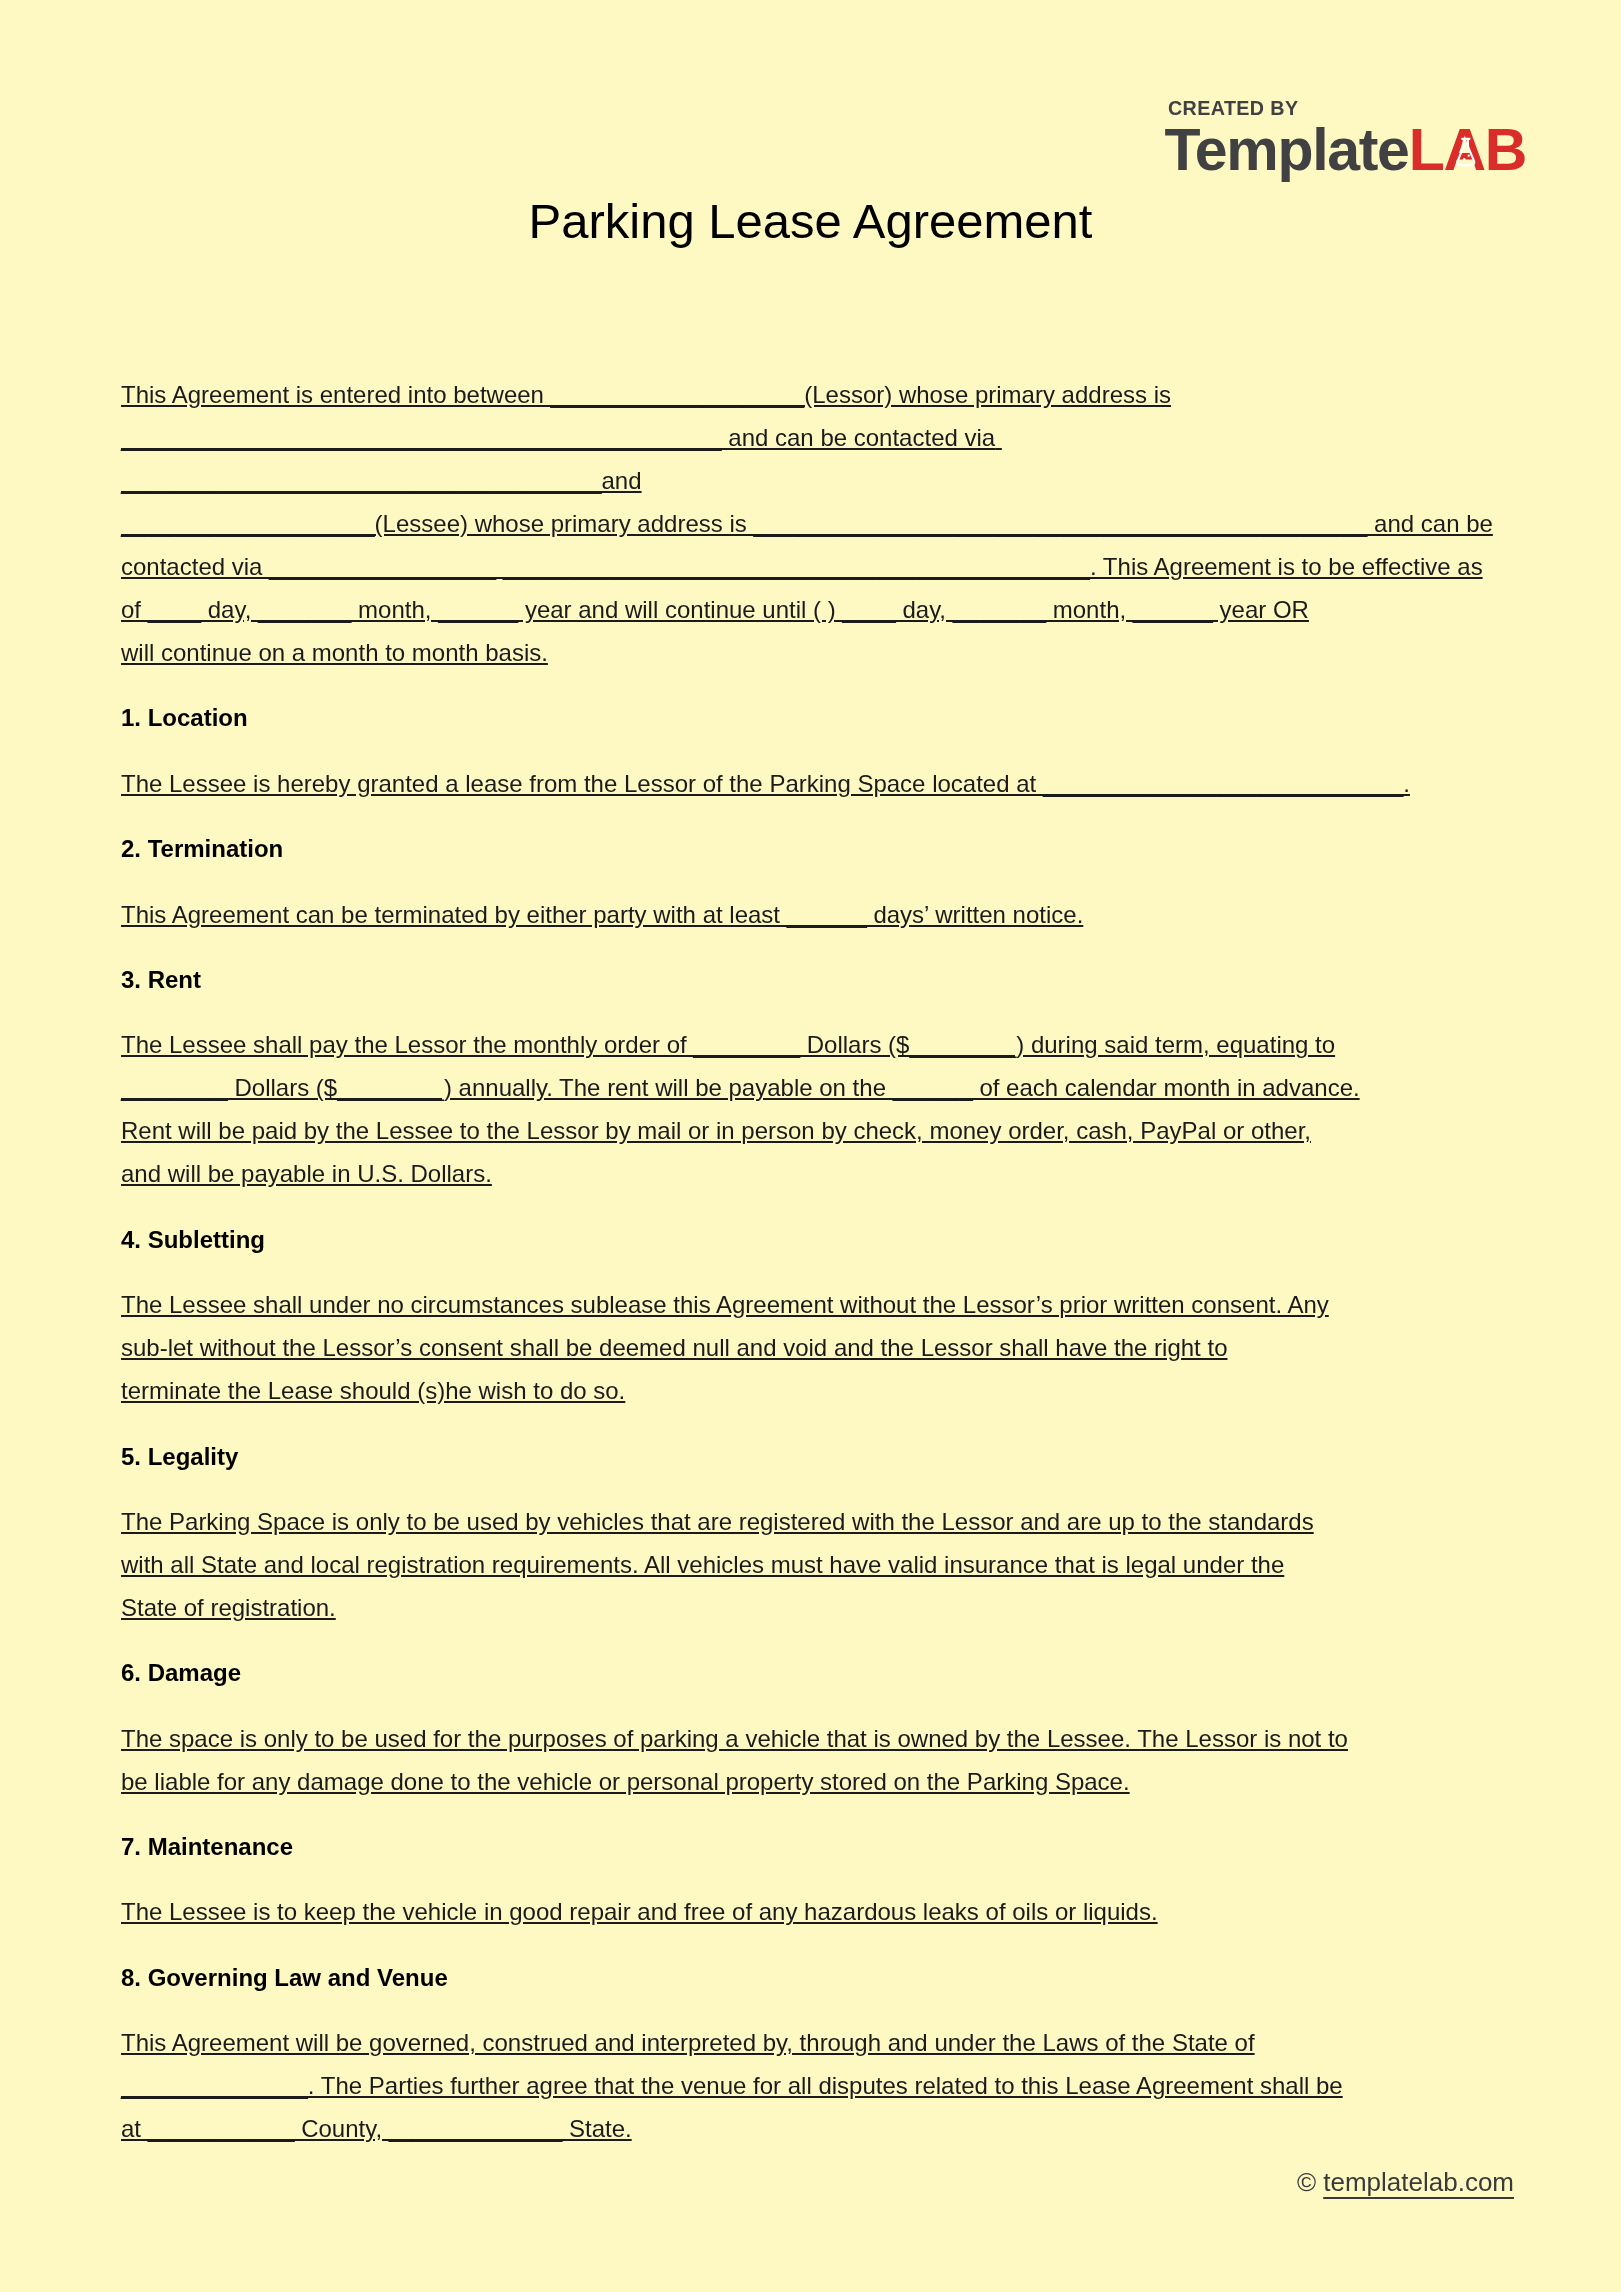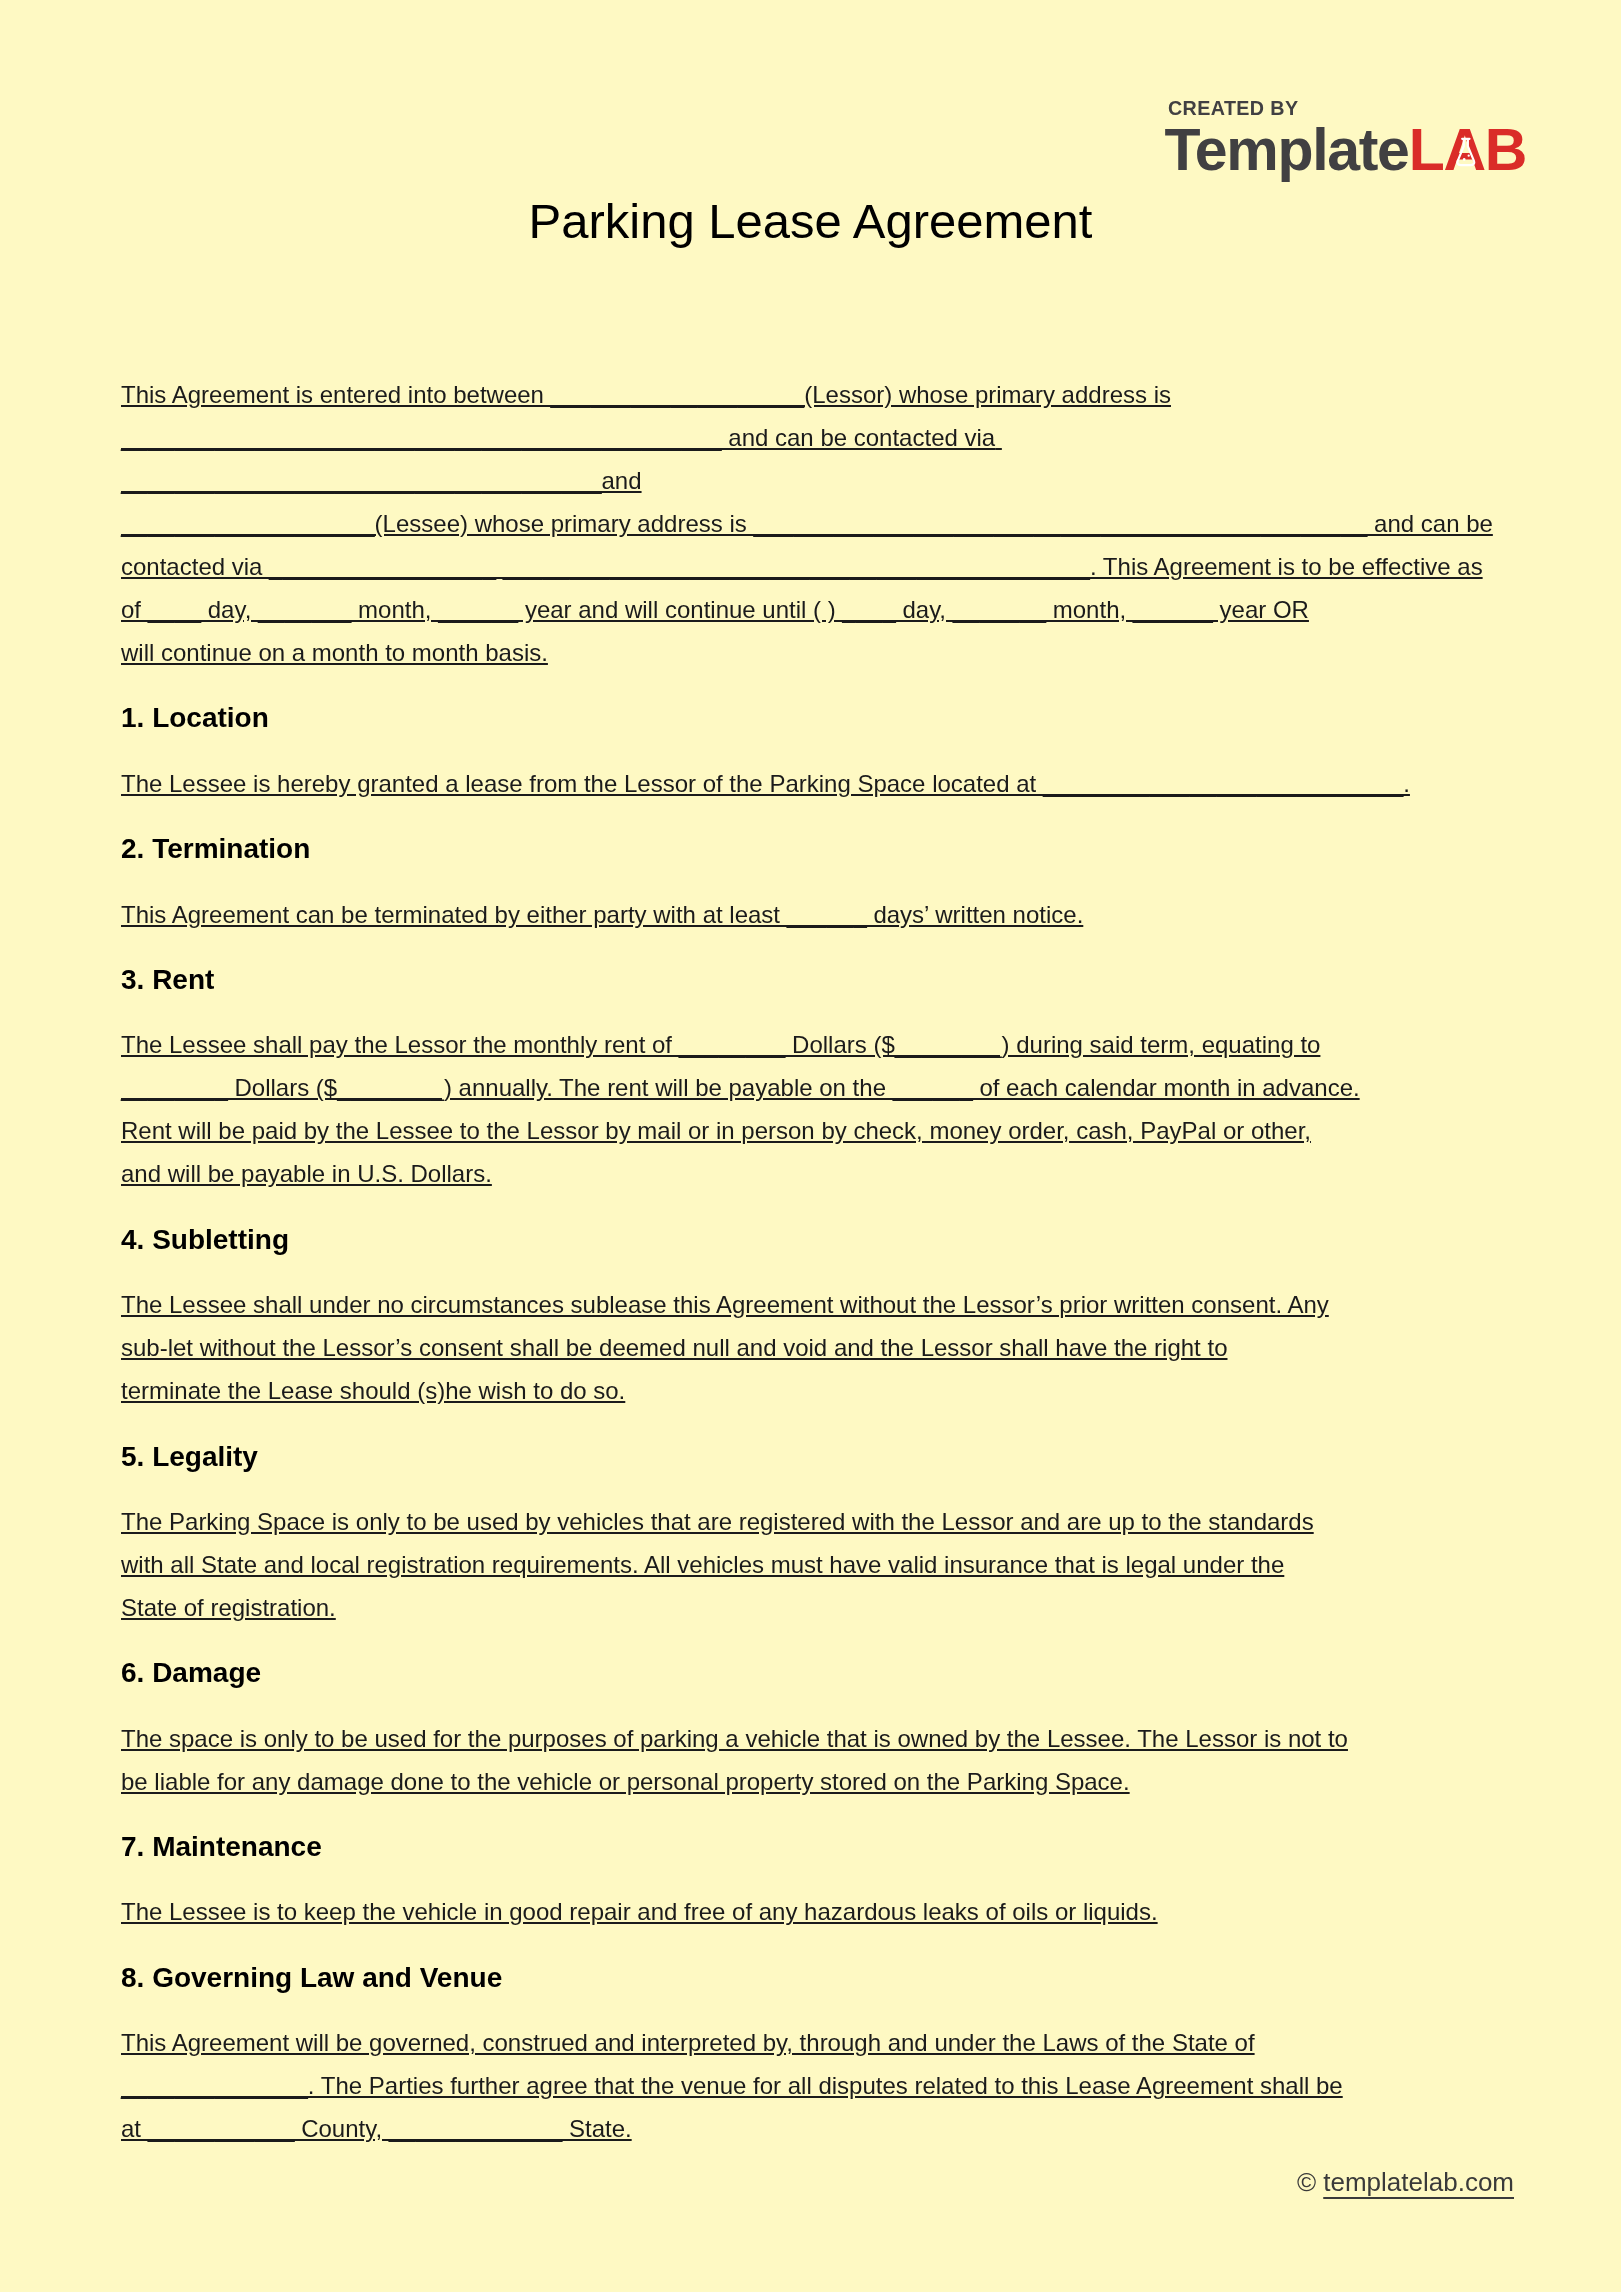--- a/index.html
+++ b/index.html
@@ -77,21 +77,21 @@
   .para {
     margin: 0 0 22.4px 0;
     text-decoration: underline;
   }
   .line {
     display: block;
     line-height: 43px;
     white-space: pre-wrap;
   }
   .heading {
-    font-size: 28px;
+    font-size: 24px;
     font-weight: 700;
     line-height: 43px;
     margin: 0 0 22.4px 0;
     color: #000000;
   }
 
   
   .footer {
     position: absolute;
     top: 2167px;
@@ -148,21 +148,21 @@
     <div>
       <h2 class="heading">2. Termination</h2>
       <p class="para">
         <span class="line">This Agreement can be terminated by either party with at least ______ days’ written notice.</span>
       </p>
     </div>
 
     <div>
       <h2 class="heading">3. Rent</h2>
       <p class="para">
-        <span class="line">The Lessee shall pay the Lessor the monthly rent of ________ Dollars ($________) during said term, equating to</span>
+        <span class="line">The Lessee shall pay the Lessor the monthly order of ________ Dollars ($________) during said term, equating to</span>
         <span class="line">________ Dollars ($________) annually. The rent will be payable on the ______ of each calendar month in advance.</span>
         <span class="line">Rent will be paid by the Lessee to the Lessor by mail or in person by check, money order, cash, PayPal or other,</span>
         <span class="line">and will be payable in U.S. Dollars.</span>
       </p>
     </div>
 
     <div>
       <h2 class="heading">4. Subletting</h2>
       <p class="para">
         <span class="line">The Lessee shall under no circumstances sublease this Agreement without the Lessor’s prior written consent. Any</span>

